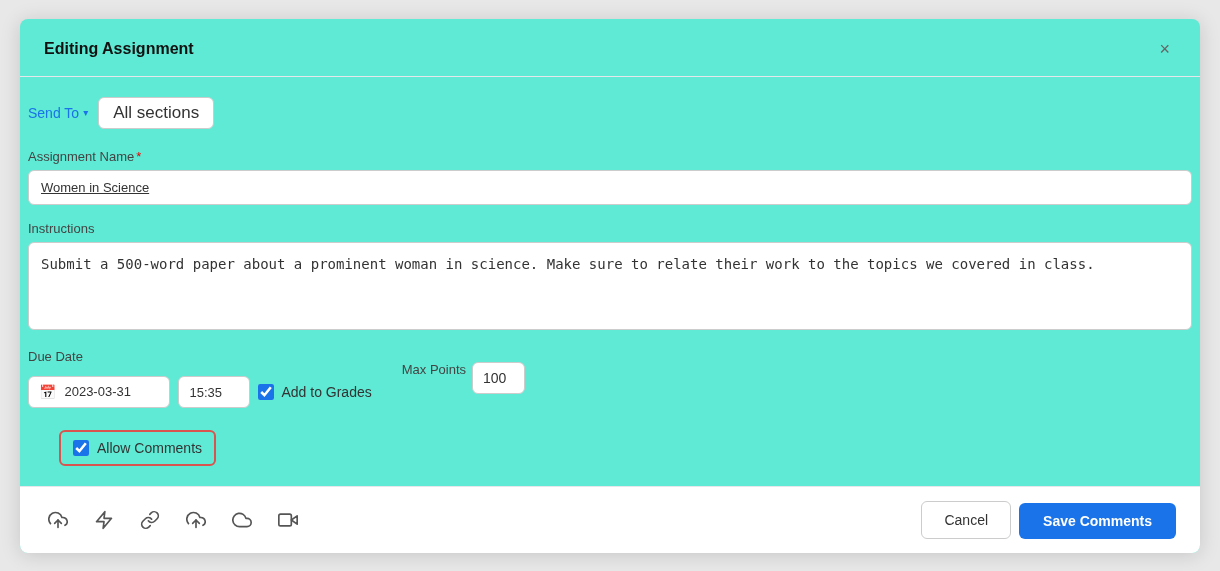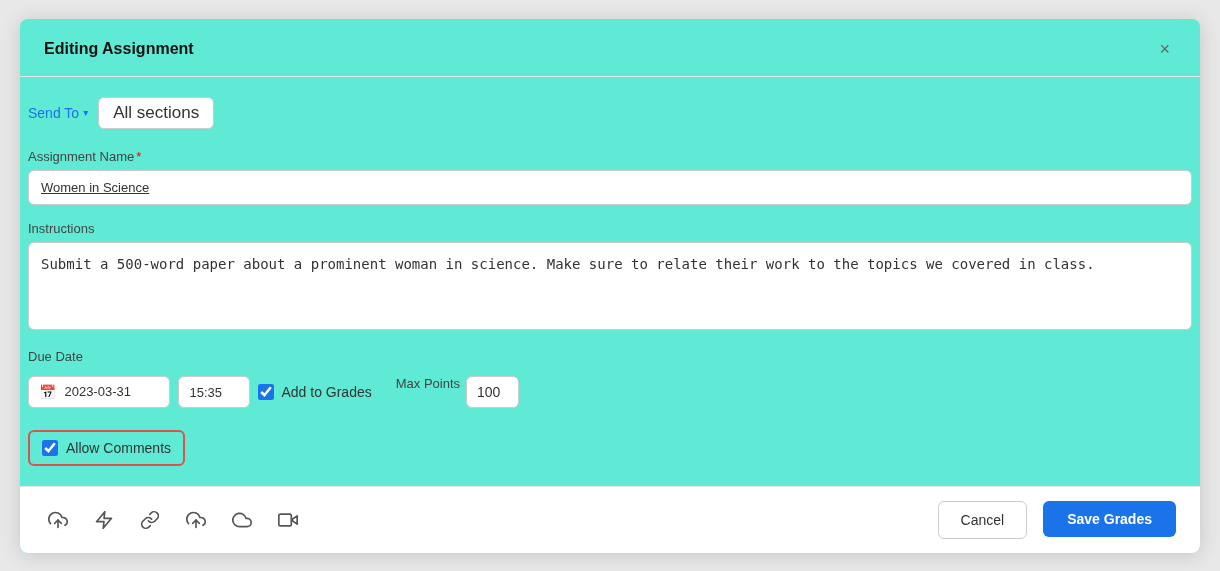--- a/index.html
+++ b/index.html
@@ -105,22 +105,22 @@
       padding: 10px 12px;
       font-size: 14px;
       color: #333;
       outline: none;
       resize: none;
       height: 88px;
       line-height: 1.6;
     }
     .due-date-row {
       display: flex;
-      align-items: flex-end;
-      gap: 24px;
+      align-items: center;
+      gap: 30px;
       margin-bottom: 22px;
     }
     .due-date-group {
       display: flex;
       flex-direction: column;
       gap: 6px;
     }
     .due-date-inputs {
       display: flex;
       align-items: center;
@@ -191,20 +191,21 @@
     }
     .allow-comments-wrapper {
       display: flex;
       align-items: center;
       gap: 8px;
       border: 2px solid #d9534f;
       border-radius: 6px;
       padding: 8px 12px;
       display: inline-flex;
       cursor: pointer;
+      margin-left: 31px;
     }
     .allow-comments-wrapper input[type="checkbox"] {
       width: 16px;
       height: 16px;
       accent-color: #1a73e8;
       cursor: pointer;
     }
     .allow-comments-label {
       font-size: 14px;
       color: #333;
@@ -227,22 +228,22 @@
       border: none;
       cursor: pointer;
       color: #555;
       font-size: 18px;
       padding: 4px;
       display: flex;
       align-items: center;
     }
     .footer-actions {
       display: flex;
-      align-items: flex-start;
-      gap: 16px;
+      align-items: flex-end;
+      gap: 8px;
     }
     .cancel-btn {
       background: #fff;
       border: 1.5px solid #ccc;
       border-radius: 6px;
       padding: 10px 22px;
       font-size: 14px;
       font-weight: 500;
       color: #333;
       cursor: pointer;
@@ -359,16 +360,16 @@
       </button>
       <button class="footer-icon-btn" title="Video">
         <svg width="20" height="20" viewBox="0 0 24 24" fill="none" stroke="currentColor" stroke-width="2" stroke-linecap="round" stroke-linejoin="round">
             <polygon points="23 7 16 12 23 17 23 7"></polygon>
             <rect x="1" y="5" width="15" height="14" rx="2" ry="2"></rect>
           </svg>
       </button>
     </div>
     <div class="footer-actions">
       <button class="cancel-btn">Cancel</button>
-      <button class="save-btn">Save Grades</button>
+      <button class="save-btn">Save Comments</button>
     </div>
   </div>
 </div>
 
 </body></html>

